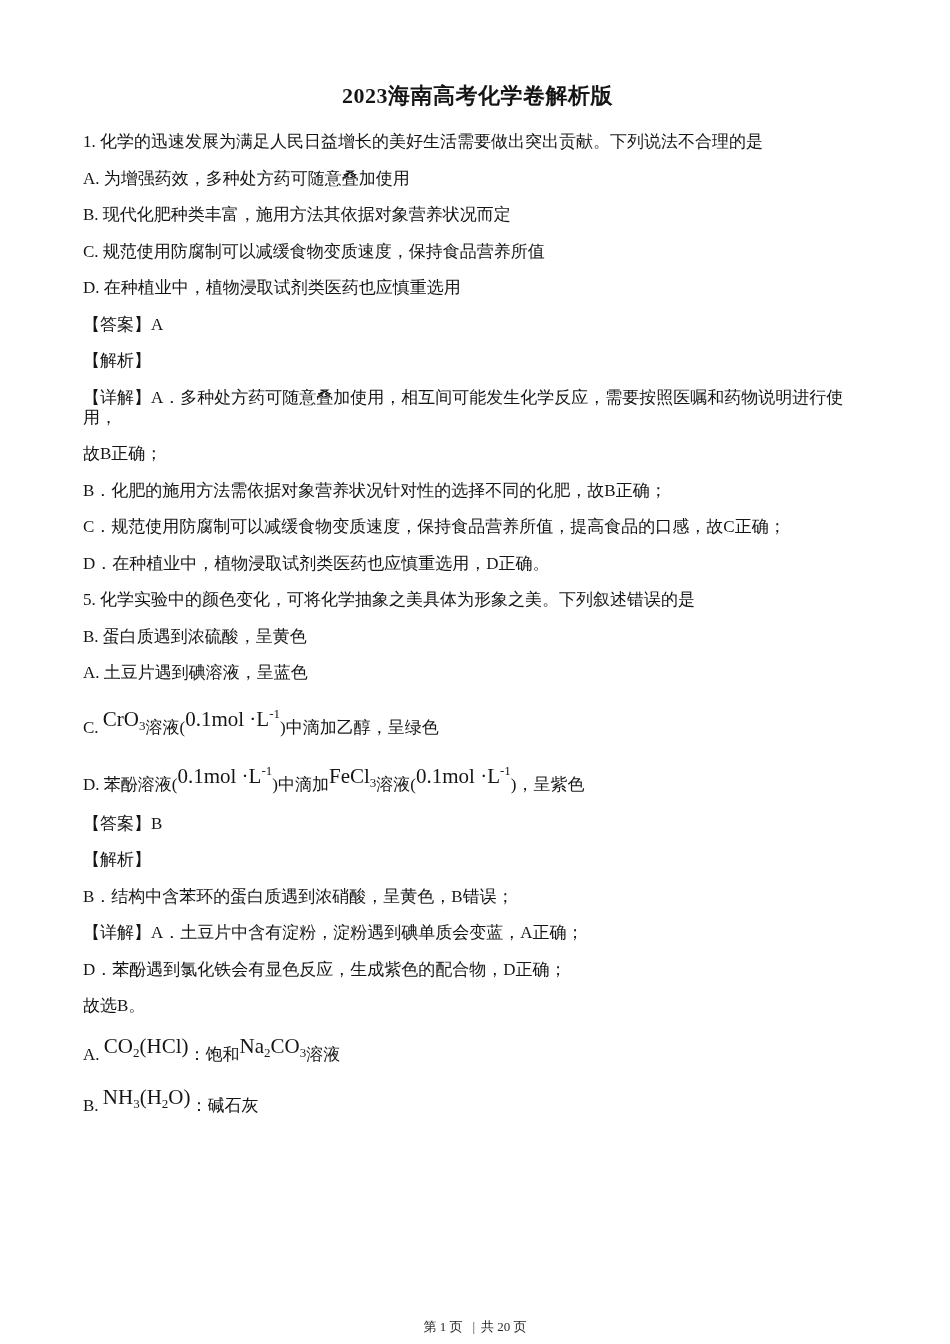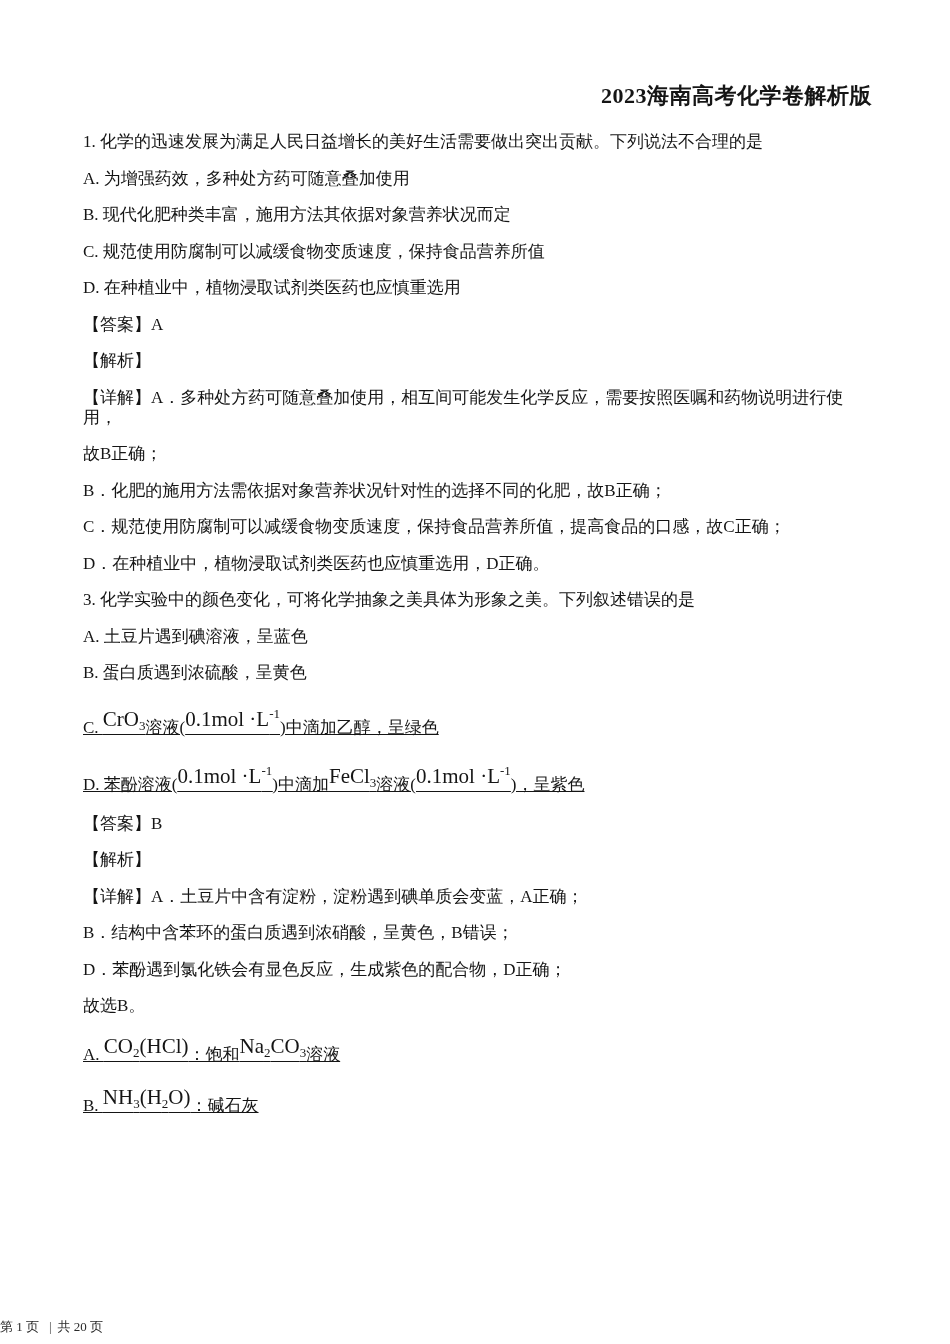--- a/index.html
+++ b/index.html
@@ -9,36 +9,35 @@
     background: #ffffff;
     color: #151515;
     font-family: "Liberation Serif", "DejaVu Serif", serif;
     position: relative;
     overflow: hidden;
   }
   .doc {
     padding: 82px 78px 0 83px;
   }
   .doc-title {
-    text-align: right;
+    text-align: center;
     font-size: 22px;
     font-weight: bold;
     line-height: 28px;
     margin: 0 0 22px 0;
     letter-spacing: 0.5px;
   }
   .line {
     font-size: 17px;
     line-height: 20px;
     margin: 0 0 16.5px 0;
   }
   .formula-line {
     padding-top: 3px;
     margin-bottom: 19px;
-    text-decoration: underline;
   }
   .cjk { }
   .formula {
     font-family: "Liberation Serif", "DejaVu Serif", serif;
     font-size: 21px;
     line-height: 21px;
     vertical-align: 7px;
     white-space: nowrap;
   }
   .f-base { }
@@ -48,21 +47,21 @@
   }
   .f-sup {
     font-size: 13px;
     vertical-align: 8px;
   }
   .page-footer {
     position: absolute;
     left: 0;
     right: 0;
     bottom: 8px;
-    text-align: left;
+    text-align: center;
     font-size: 13px;
     color: #2a2a2a;
   }
   .page-footer .sep {
     margin: 0 6px 0 10px;
     color: #444;
   }
 </style>
 </head>
 <body>
@@ -75,29 +74,29 @@
       <div class="line"><span class="cjk">B. 现代化肥种类丰富，施用方法其依据对象营养状况而定</span></div>
       <div class="line"><span class="cjk">C. 规范使用防腐制可以减缓食物变质速度，保持食品营养所值</span></div>
       <div class="line"><span class="cjk">D. 在种植业中，植物浸取试剂类医药也应慎重选用</span></div>
       <div class="line"><span class="cjk">【答案】A</span></div>
       <div class="line"><span class="cjk">【解析】</span></div>
       <div class="line"><span class="cjk">【详解】A．多种处方药可随意叠加使用，相互间可能发生化学反应，需要按照医嘱和药物说明进行使用，</span></div>
       <div class="line"><span class="cjk">故B正确；</span></div>
       <div class="line"><span class="cjk">B．化肥的施用方法需依据对象营养状况针对性的选择不同的化肥，故B正确；</span></div>
       <div class="line"><span class="cjk">C．规范使用防腐制可以减缓食物变质速度，保持食品营养所值，提高食品的口感，故C正确；</span></div>
       <div class="line"><span class="cjk">D．在种植业中，植物浸取试剂类医药也应慎重选用，D正确。</span></div>
-      <div class="line"><span class="cjk">3. 化学实验中的颜色变化，可将化学抽象之美具体为形象之美。下列叙述错误的是</span></div>
+      <div class="line"><span class="cjk">5. 化学实验中的颜色变化，可将化学抽象之美具体为形象之美。下列叙述错误的是</span></div>
+      <div class="line"><span class="cjk">B. 蛋白质遇到浓硫酸，呈黄色</span></div>
       <div class="line"><span class="cjk">A. 土豆片遇到碘溶液，呈蓝色</span></div>
-      <div class="line"><span class="cjk">B. 蛋白质遇到浓硫酸，呈黄色</span></div>
       <div class="line formula-line"><span class="cjk">C. </span><span class="formula"><span class="f-base">CrO</span><span class="f-sub">3</span></span><span class="cjk">溶液(</span><span class="formula"><span class="f-base">0.1mol ·L</span><span class="f-sup">-1</span></span><span class="cjk">)中滴加乙醇，呈绿色</span></div>
       <div class="line formula-line"><span class="cjk">D. 苯酚溶液(</span><span class="formula"><span class="f-base">0.1mol ·L</span><span class="f-sup">-1</span></span><span class="cjk">)中滴加</span><span class="formula"><span class="f-base">FeCl</span><span class="f-sub">3</span></span><span class="cjk">溶液(</span><span class="formula"><span class="f-base">0.1mol ·L</span><span class="f-sup">-1</span></span><span class="cjk">)，呈紫色</span></div>
       <div class="line"><span class="cjk">【答案】B</span></div>
       <div class="line"><span class="cjk">【解析】</span></div>
+      <div class="line"><span class="cjk">B．结构中含苯环的蛋白质遇到浓硝酸，呈黄色，B错误；</span></div>
       <div class="line"><span class="cjk">【详解】A．土豆片中含有淀粉，淀粉遇到碘单质会变蓝，A正确；</span></div>
-      <div class="line"><span class="cjk">B．结构中含苯环的蛋白质遇到浓硝酸，呈黄色，B错误；</span></div>
       <div class="line"><span class="cjk">D．苯酚遇到氯化铁会有显色反应，生成紫色的配合物，D正确；</span></div>
       <div class="line"><span class="cjk">故选B。</span></div>
       <div class="line formula-line"><span class="cjk">A. </span><span class="formula"><span class="f-base">CO</span><span class="f-sub">2</span><span class="f-base">(HCl)</span></span><span class="cjk">：饱和</span><span class="formula"><span class="f-base">Na</span><span class="f-sub">2</span><span class="f-base">CO</span><span class="f-sub">3</span></span><span class="cjk">溶液</span></div>
       <div class="line formula-line"><span class="cjk">B. </span><span class="formula"><span class="f-base">NH</span><span class="f-sub">3</span><span class="f-base">(H</span><span class="f-sub">2</span><span class="f-base">O)</span></span><span class="cjk">：碱石灰</span></div>
     </div>
 </div>
 
 <div class="page-footer">
   <span>第 1 页</span><span class="sep">|</span><span>共 20 页</span>
 </div>

